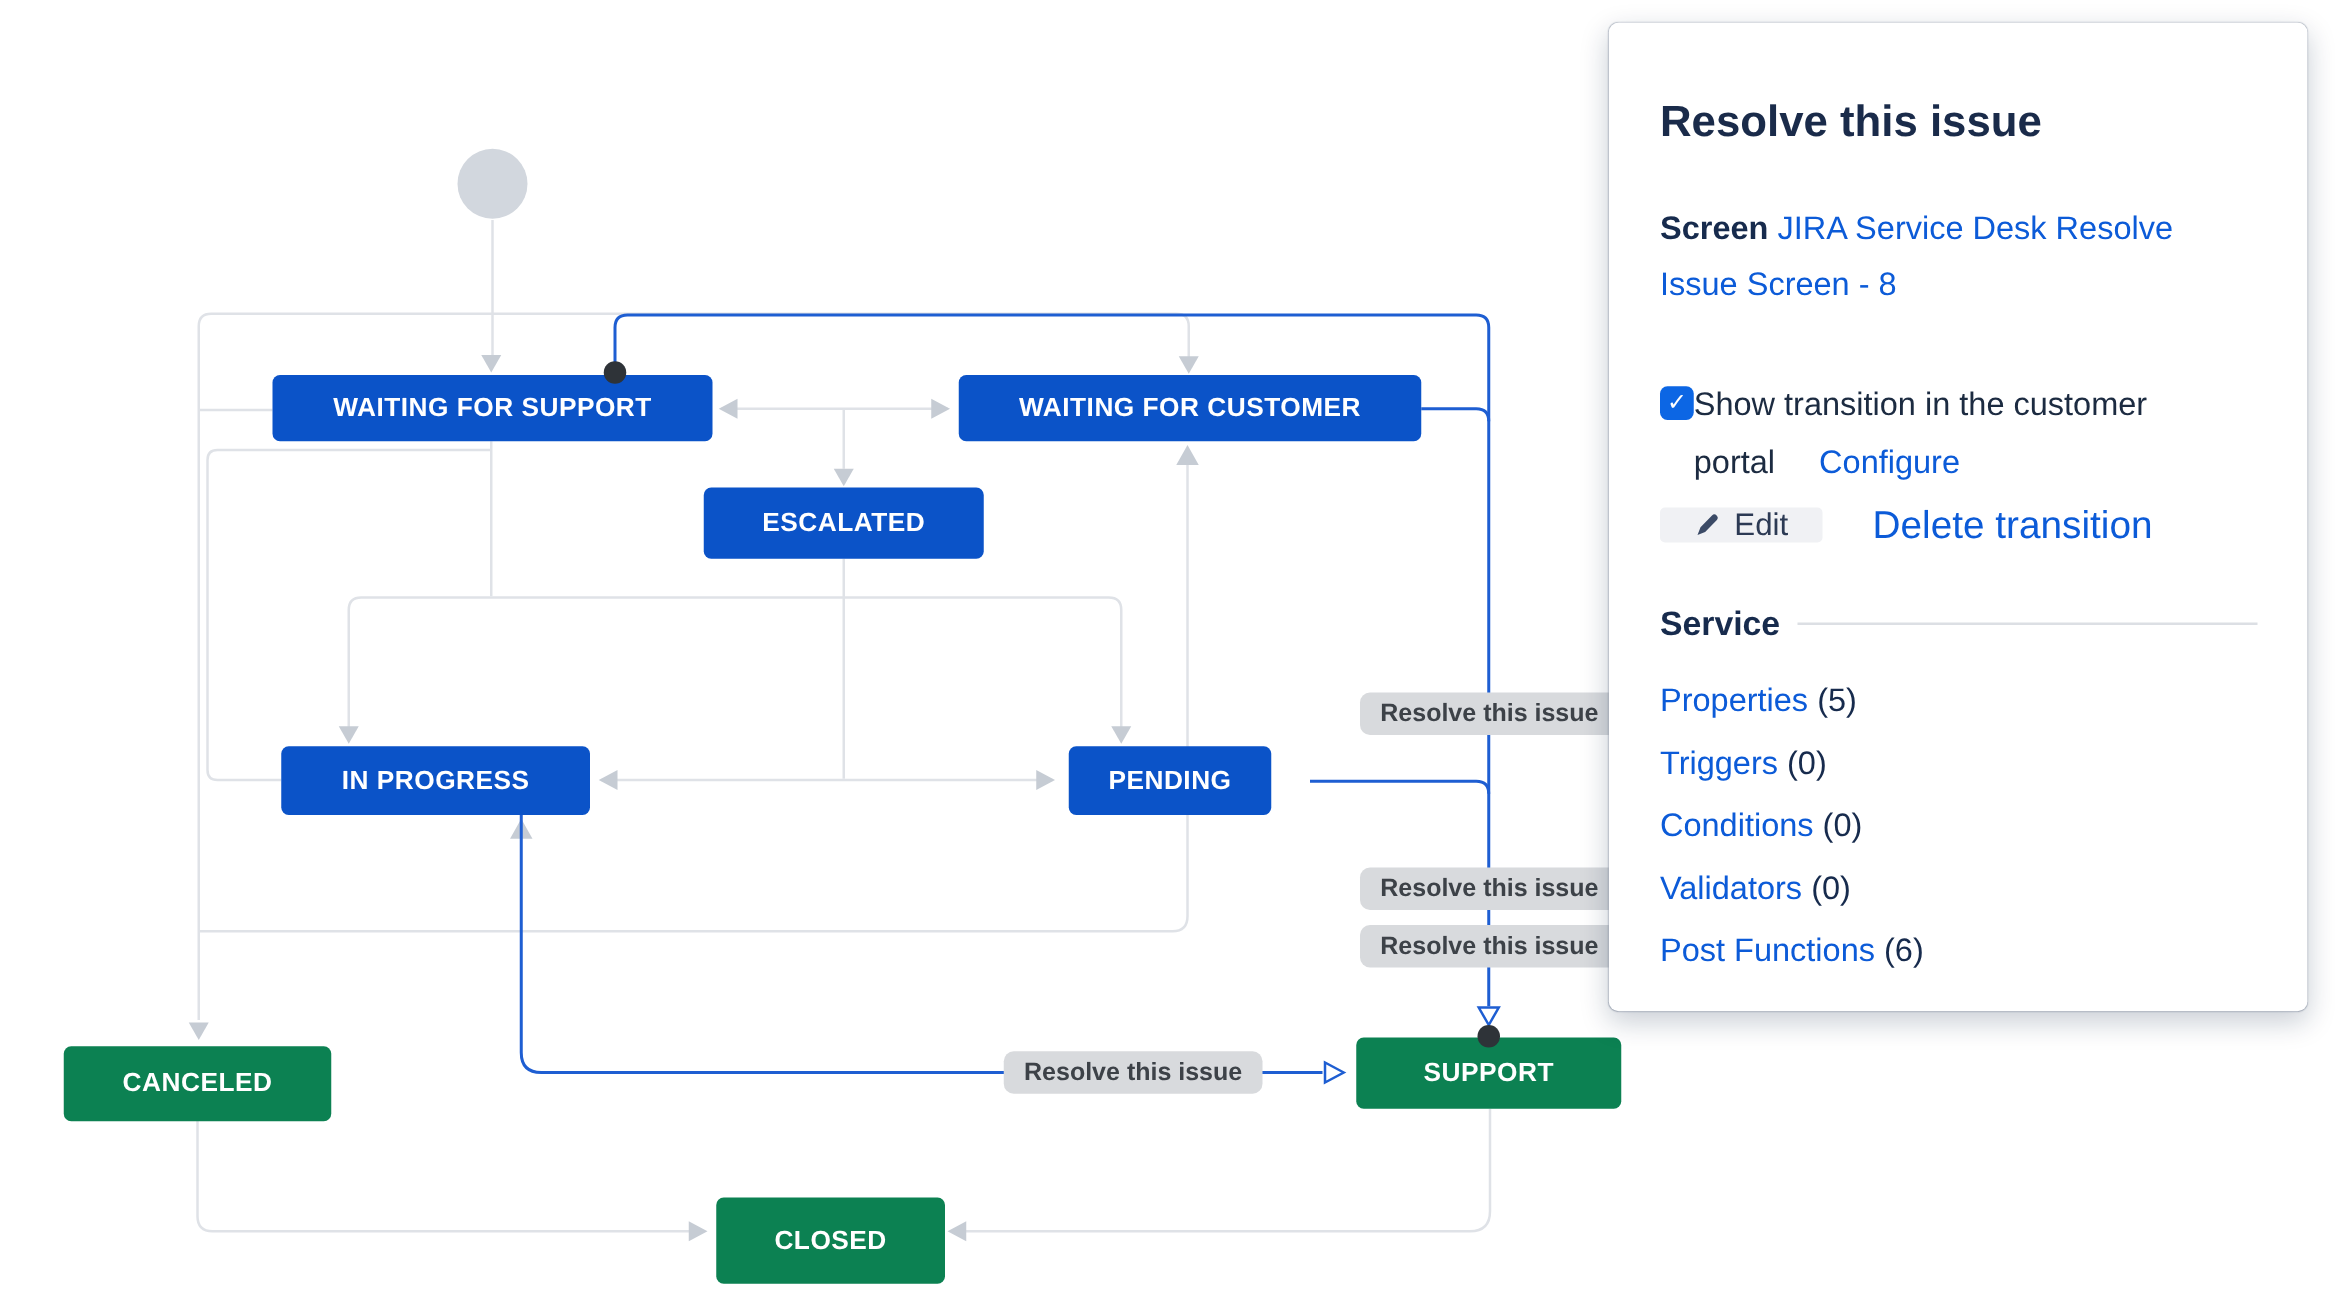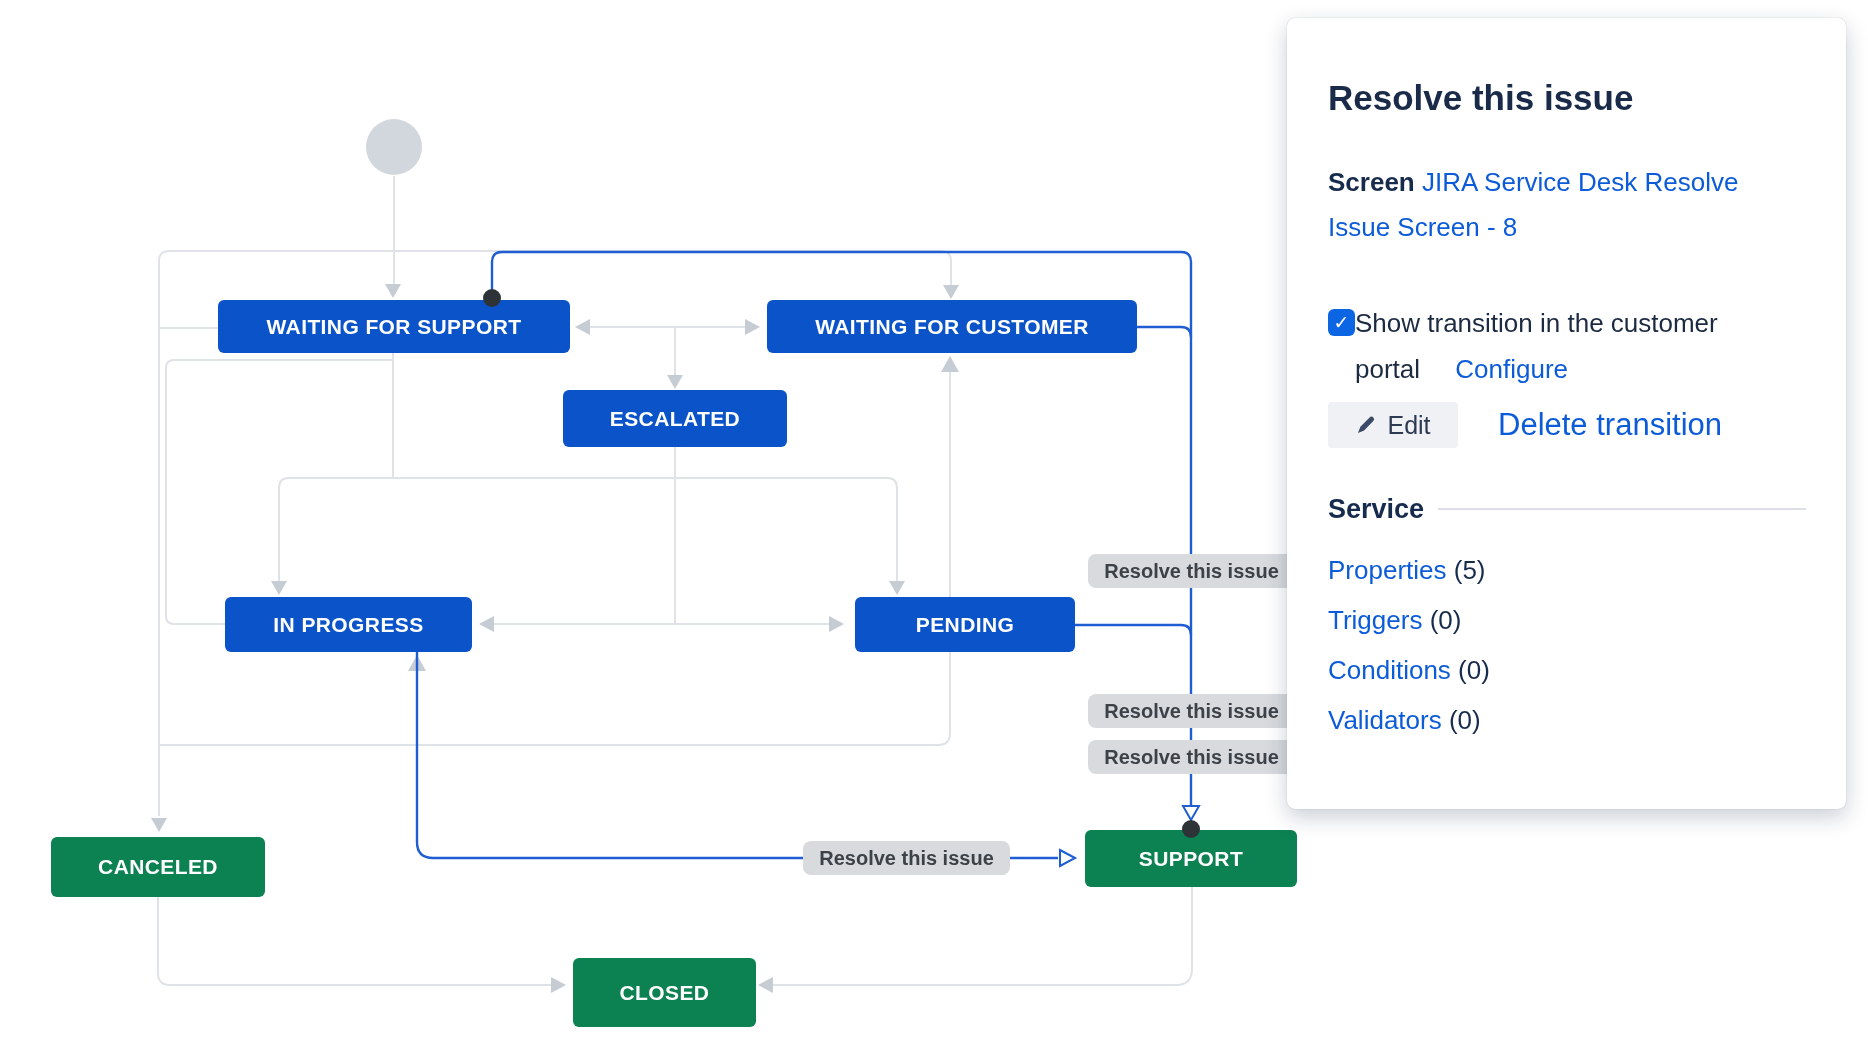--- a/index.html
+++ b/index.html
@@ -13,21 +13,21 @@
   .status { position:absolute; z-index:2; display:flex; align-items:center; justify-content:center;
             color:#fff; font-weight:700; font-size:21px; letter-spacing:.4px;
             border-radius:6px; white-space:nowrap; cursor:pointer; }
   .status.blue  { background:#0b53c8; }
   .status.green { background:#0c8152; }
 
   #st-wfs { left:218px; top:300px; width:352px; height:53px; }
   #st-wfc { left:767px; top:300px; width:370px; height:53px; }
   #st-esc { left:563px; top:390px; width:224px; height:57px; }
   #st-inp { left:225px; top:597px; width:247px; height:55px; }
-  #st-pen { left:855px; top:597px; width:220px; height:55px; }
+  #st-pen { left:855px; top:597px; width:162px; height:55px; }
   #st-can { left:51px;  top:837px; width:214px; height:60px; }
   #st-res { left:1085px;top:830px; width:212px; height:57px; }
   #st-clo { left:573px; top:958px; width:183px; height:69px; }
 
   .tlabel { position:absolute; z-index:3; width:207px; height:34px; background:#d8dadd;
             border-radius:8px; color:#3d4248; font-weight:700; font-size:20px;
             display:flex; align-items:center; justify-content:center;
             white-space:nowrap; overflow:hidden; cursor:pointer; }
   #tl-1 { left:1088px; top:554px; }
   #tl-2 { left:1088px; top:694px; }
@@ -50,21 +50,21 @@
   a.link { color:#0c5bd8; text-decoration:none; cursor:pointer; }
 
   #checkbox-row { margin-top:50px; display:flex; align-items:flex-start; }
   #checkbox { width:27px; height:27px; min-width:27px; border-radius:6px; background:#0c66e4;
               color:#fff; font-size:19px; font-weight:700; display:flex; align-items:center;
               justify-content:center; margin-top:9px; cursor:pointer; }
   #checkbox-text { width:420px; font-size:26px; line-height:46px; color:#1c2b41; }
   #configure-link { margin-left:28px; }
 
   #button-row { margin-top:10px; display:flex; align-items:center; }
-  #edit-button { width:130px; height:46px; background:#f0f1f4; border:none; border-radius:4px;
+  #edit-button { width:130px; height:28px; background:#f0f1f4; border:none; border-radius:4px;
                  display:flex; align-items:center; justify-content:center; gap:10px;
                  font-family:inherit; font-size:25px; color:#2c3a54; cursor:pointer; }
   #delete-link { margin-left:40px; font-size:31px; }
 
   #options-row { margin-top:47px; display:flex; align-items:center; }
   #options-heading { font-size:27px; font-weight:700; color:#172b4d; line-height:28px; }
   #options-divider { flex:1; height:2px; background:#dcdfe4; margin-left:14px; }
 
   #options-list { margin-top:22px; }
   .option-row { font-size:26px; line-height:50px; }
@@ -186,16 +186,20 @@
         <span class="option-count">(0)</span>
       </div>
       <div class="option-row">
         <a class="link">Conditions</a>
         <span class="option-count">(0)</span>
       </div>
       <div class="option-row">
         <a class="link">Validators</a>
         <span class="option-count">(0)</span>
       </div>
+      <div class="option-row">
+        <a class="link">Post Functions</a>
+        <span class="option-count">(6)</span>
+      </div>
     </div>
   </div>
 
 </div>
 
 </body></html>

